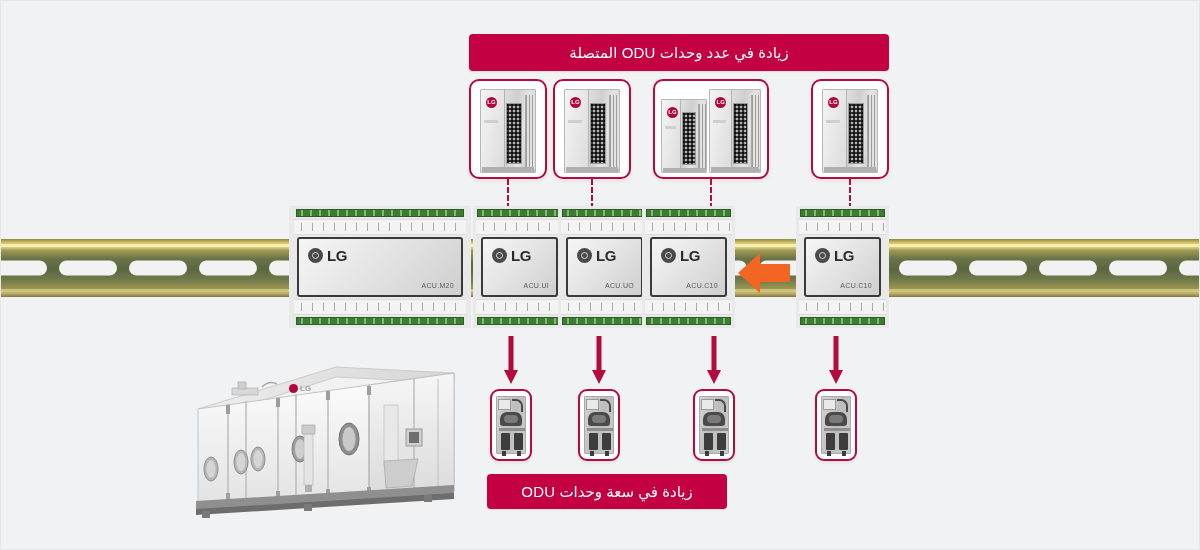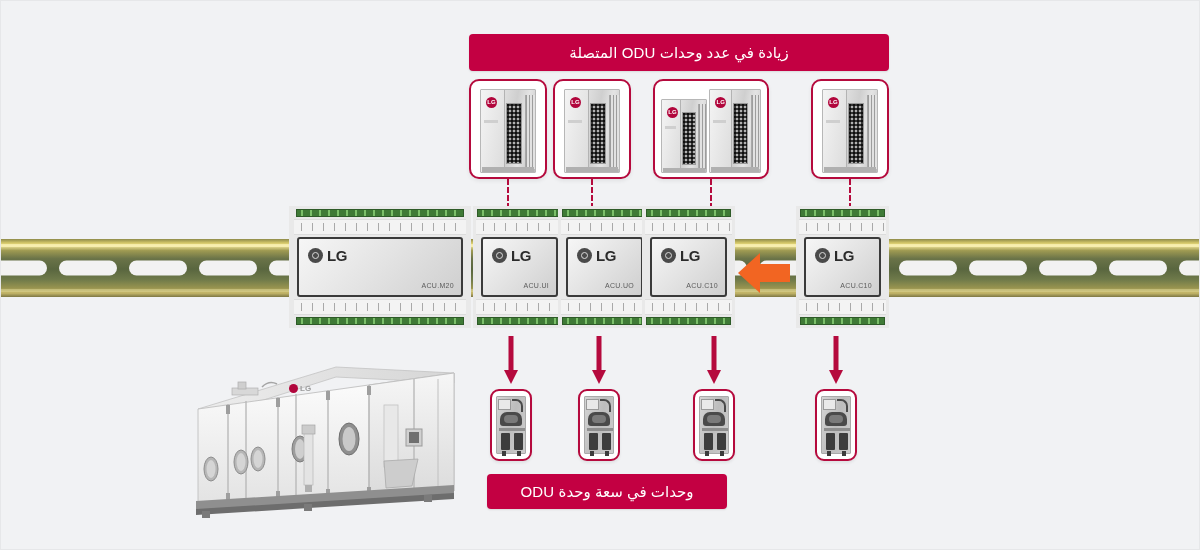--- a/index.html
+++ b/index.html
@@ -525,21 +525,21 @@
         <div class="hook"></div>
         <div class="coil"></div>
       <div class="bar"></div>
         <div class="cyl a"></div>
         <div class="cyl b"></div>
       <div class="foot a"></div>
         <div class="foot b"></div>
     </div>
   </div>
 
-  <div class="callout" id="callout-bottom">وحدات في سعة وحدة ODU</div>
+  <div class="callout" id="callout-bottom">زيادة في سعة وحدات ODU</div>
 
   <div id="ahu">
     <svg class="ahu-body" viewBox="0 0 275 160" width="275" height="160">
       <defs>
         <linearGradient id="gFace" x1="0" y1="0" x2="0" y2="1">
           <stop offset="0" stop-color="#fdfdfd"></stop>
           <stop offset="1" stop-color="#e2e2e2"></stop>
         </linearGradient>
         <linearGradient id="gTop" x1="0" y1="0" x2="1" y2="0">
           <stop offset="0" stop-color="#ededed"></stop>

